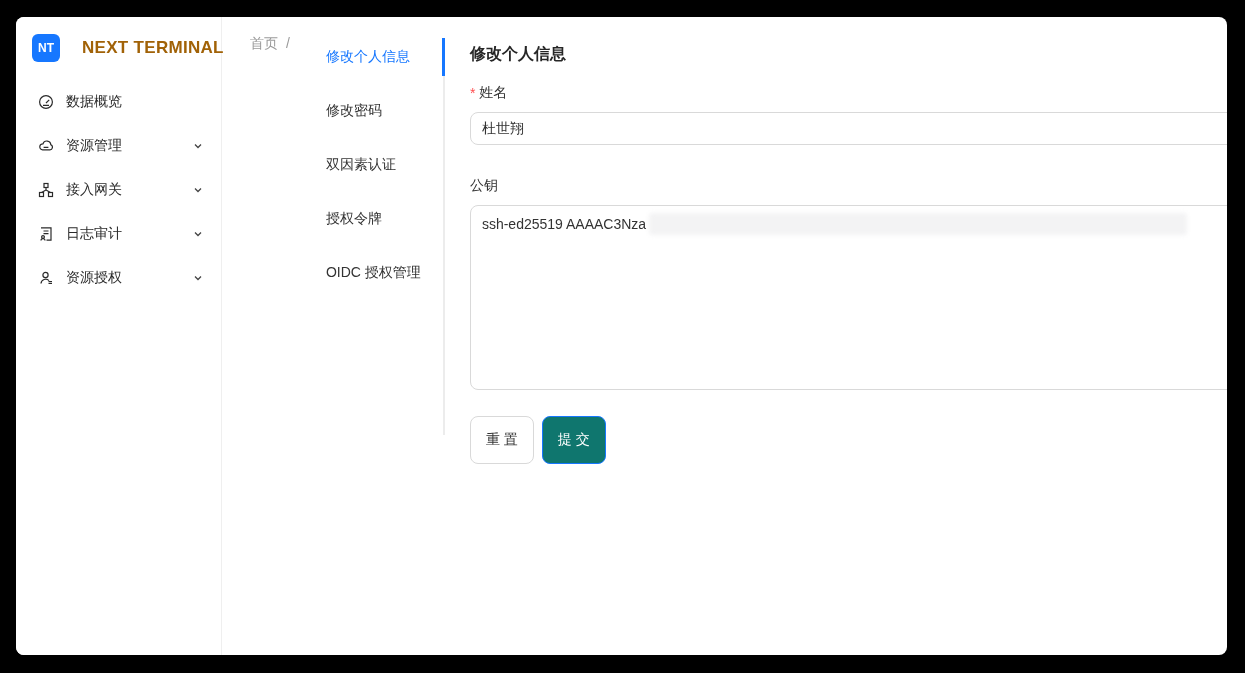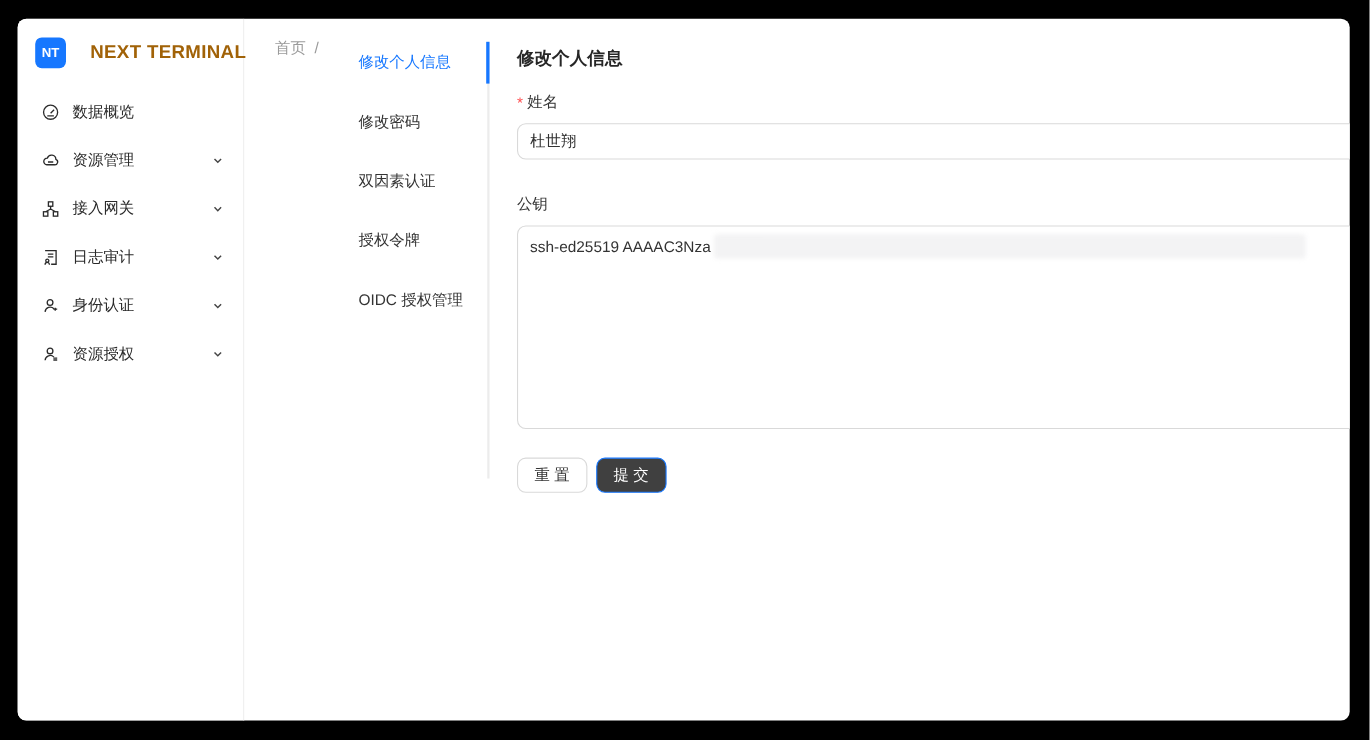--- a/index.html
+++ b/index.html
@@ -77,25 +77,25 @@
     padding:6px 11px; font-size:14px; color:#333; background:#fff;
     cursor:text;
   }
   .ta-line { display:flex; align-items:center; height:24px; }
   .redacted {
     height:22px; width:538px; margin-left:3px;
     background:#f3f3f4; border-radius:3px; filter:blur(2px);
   }
   .btn-row { margin-top:26px; display:flex; gap:8px; }
   .btn {
-    height:32px; padding:0 15px; border-radius:8px;
+    height:48px; padding:0 15px; border-radius:8px;
     font-size:14px; font-family:"Liberation Sans","DejaVu Sans",sans-serif;
     border:1px solid #d9d9d9; background:#fff; color:#333; cursor:pointer;
   }
-  .btn-primary { background:#404040; border-color:#1677ff; color:#fff; }
+  .btn-primary { background:#0f766e; border-color:#1677ff; color:#fff; }
 </style>
 </head>
 <body>
 
 <div class="window">
 
   <div class="sidebar">
     <div class="brand">
       <div class="logo">NT</div>
       <div class="brand-title">NEXT TERMINAL</div>
@@ -158,35 +158,20 @@
         </span>
         <span class="mi-label">日志审计</span>
         <span class="chev">
           <svg width="10" height="10" viewBox="0 0 10 10" fill="none" stroke="#444" stroke-width="1.3">
               <polyline points="2,3.5 5,6.5 8,3.5"></polyline>
             </svg>
         </span>
       </div>
 
 
-      <div class="menu-item">
-        <span class="mi-icon">
-          <svg width="16" height="16" viewBox="0 0 16 16" fill="none" stroke="#2a2a2a" stroke-width="1.2">
-            <circle cx="7.5" cy="5" r="2.6"></circle>
-              <path d="M3,13.5 a4.6,4.6 0 0 1 8,-2.8"></path>
-            <path d="M10.5,11 h3.5 M12.2,9.8 v2.8"></path>
-          </svg>
-        </span>
-        <span class="mi-label">身份认证</span>
-        <span class="chev">
-          <svg width="10" height="10" viewBox="0 0 10 10" fill="none" stroke="#444" stroke-width="1.3">
-              <polyline points="2,3.5 5,6.5 8,3.5"></polyline>
-            </svg>
-        </span>
-      </div>
 
       <div class="menu-item">
         <span class="mi-icon">
           <svg width="16" height="16" viewBox="0 0 16 16" fill="none" stroke="#2a2a2a" stroke-width="1.2">
             <circle cx="7.5" cy="5" r="2.6"></circle>
               <path d="M3,13.5 a4.6,4.6 0 0 1 8,-2.8"></path>
             <path d="M10.5,11.5 h3.5 M10.5,13.3 h3.5"></path>
           </svg>
         </span>
         <span class="mi-label">资源授权</span>

